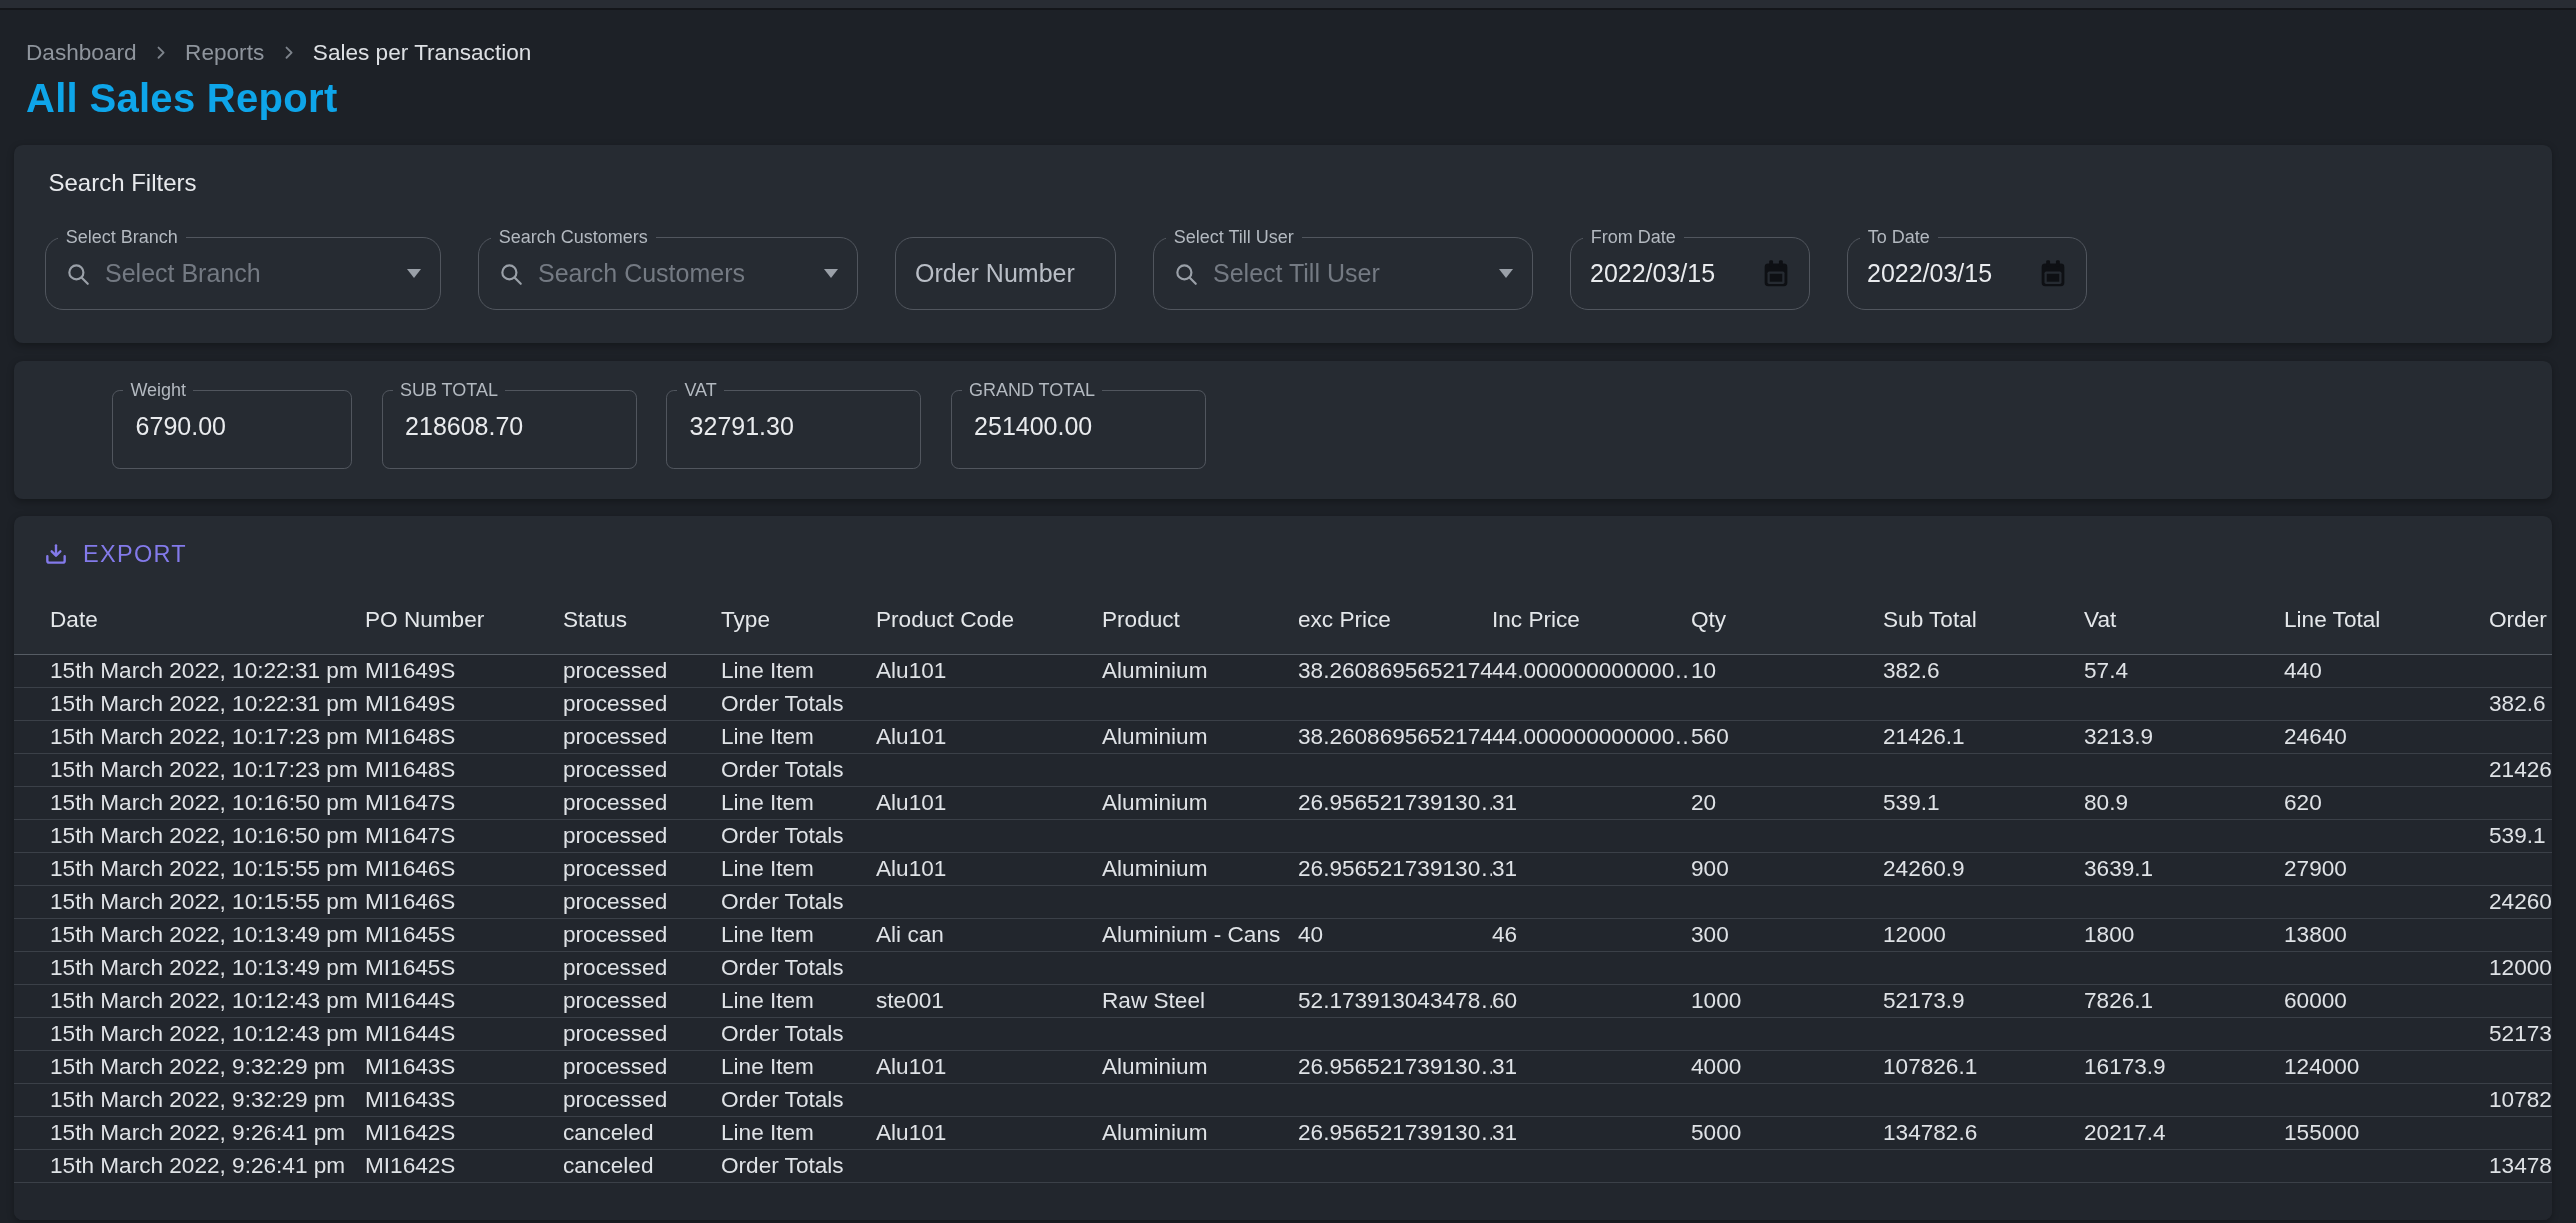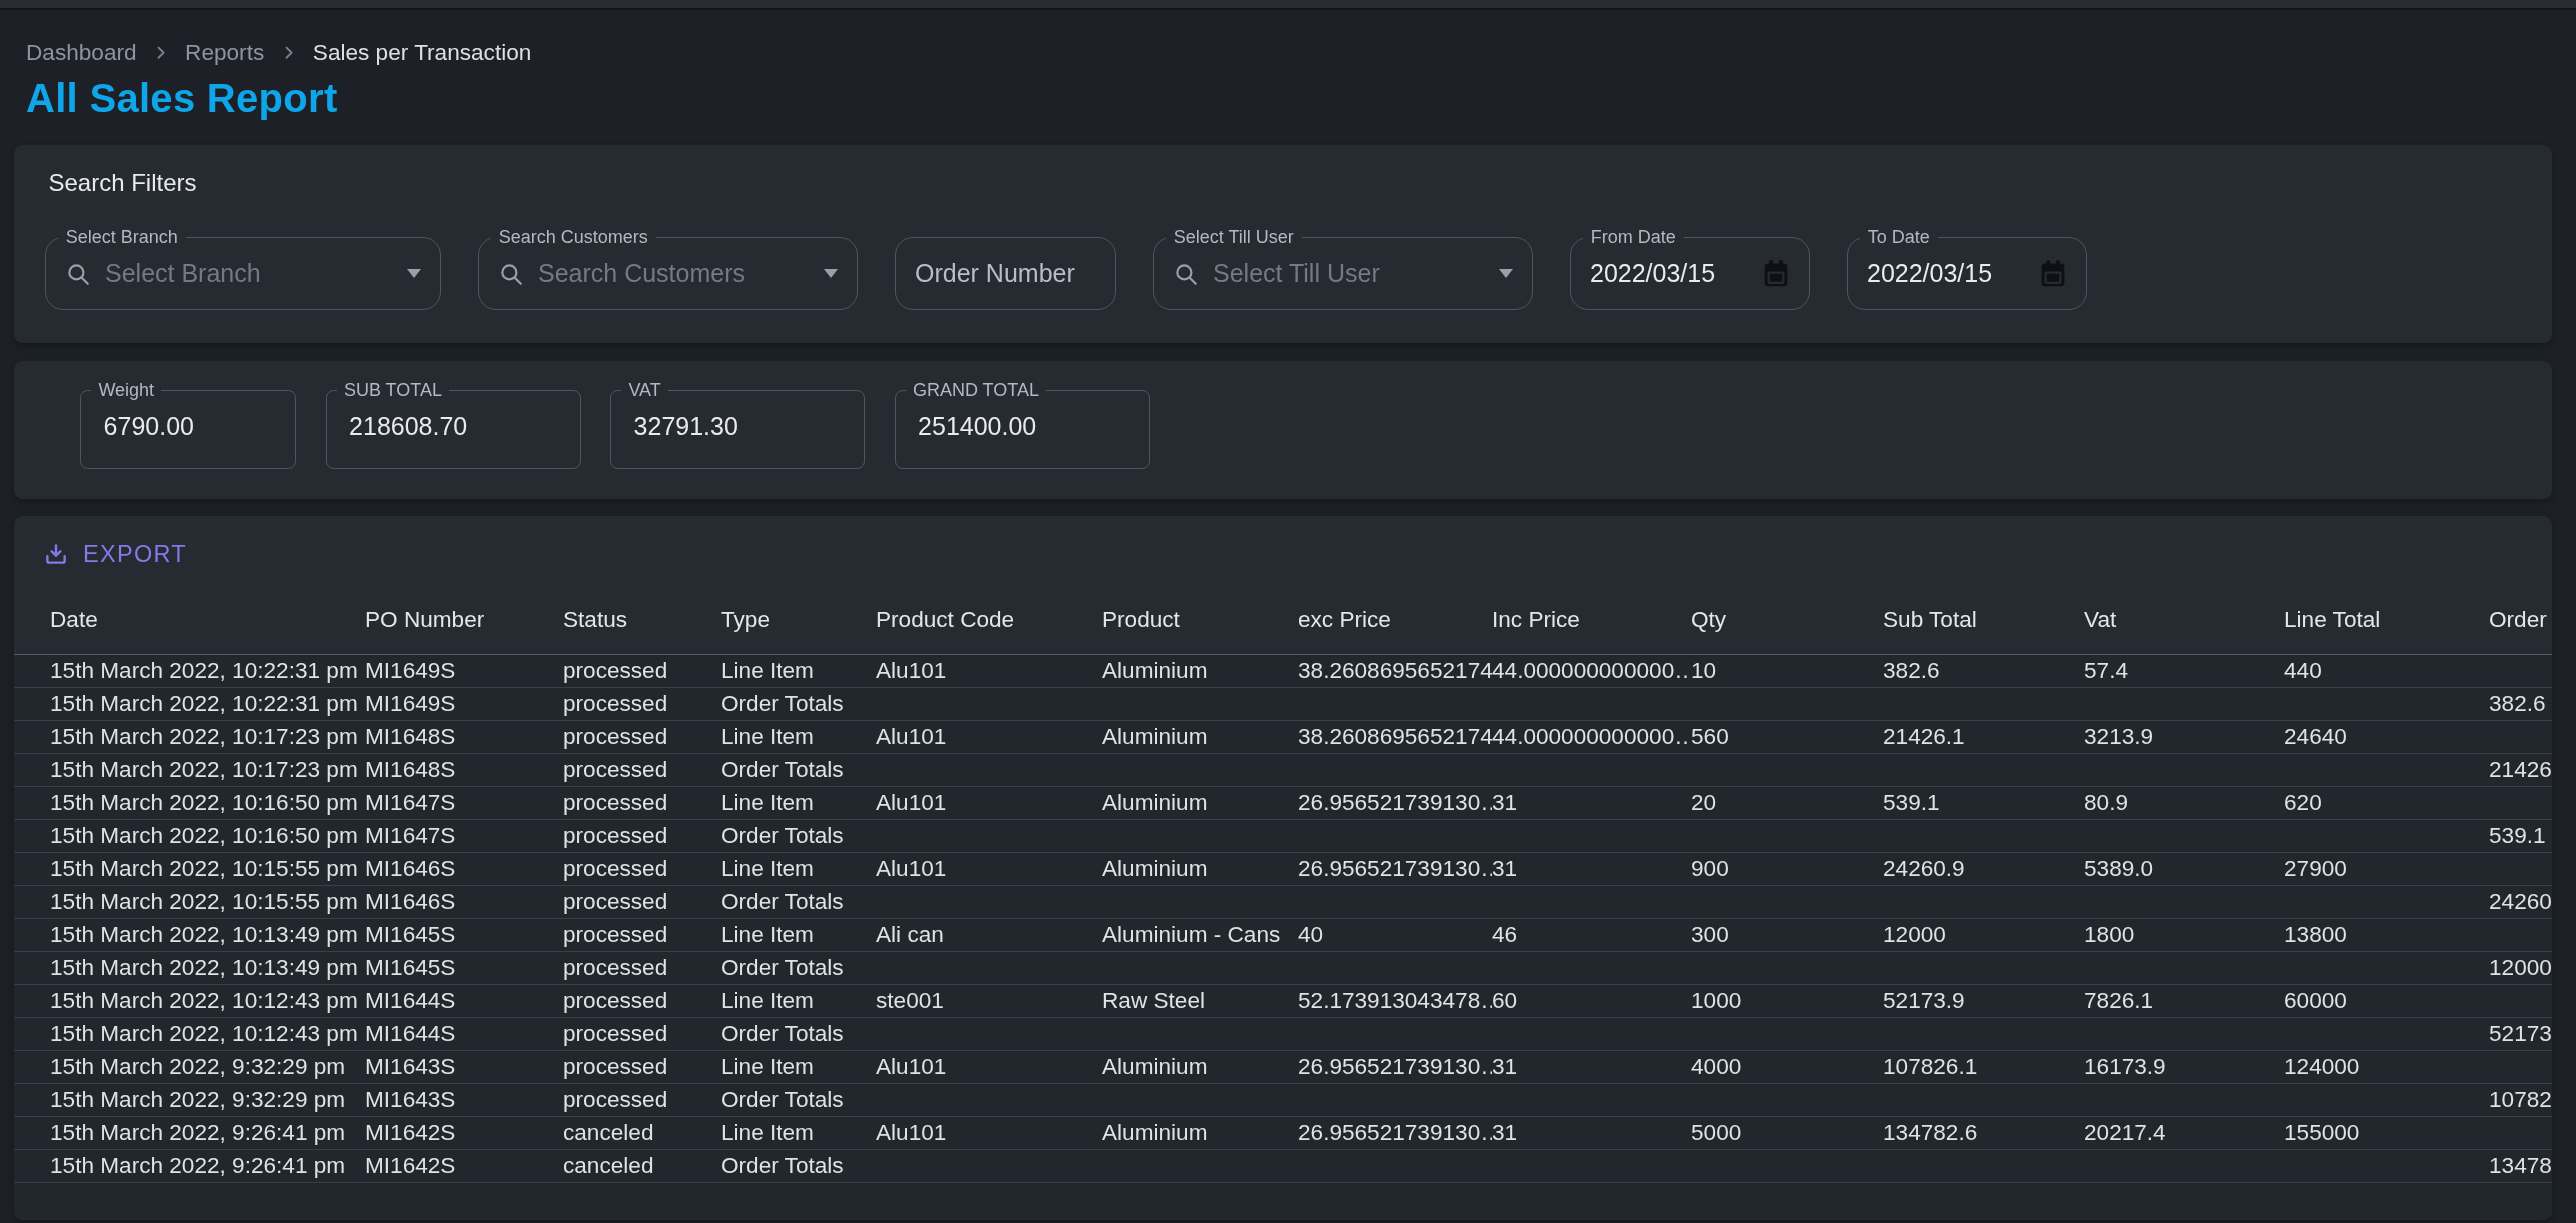--- a/index.html
+++ b/index.html
@@ -40,21 +40,21 @@
   .w-till { width:380px; } .w-date { width:240px; }
   .order-ph { color:#b9bec6; }
   .calicon { flex:0 0 auto; margin-left:10.4px; display:flex; }
 
   
   .summary-panel { margin-top:17.4px; height:138px; padding:29.5px 0 0 66px; display:flex; gap:29.5px; }
   .sum-field { position:relative; height:79px; border:0.9px solid #51565e; border-radius:7.8px;
                display:flex; align-items:center; padding:0 22.6px 7px 22.6px; }
   .sum-field .flabel { position:absolute; top:-10.4px; left:10.4px; background:#262b32; padding:0 7px;
                        font-size:18px; color:#b3b9c0; line-height:19px; white-space:nowrap; }
-  .sw-0 { width:216px; } .sw-1 { width:255px; } .sw-2 { width:255px; } .sw-3 { width:255px; }
+  .sw-0 { width:240px;margin-left:32px; } .sw-1 { width:255px; } .sw-2 { width:255px; } .sw-3 { width:255px; }
 
   
   .table-panel { margin-top:17.4px; height:704px; padding-top:21px; overflow:hidden;
                  display:flex; flex-direction:column; }
   .export-btn { margin-left:29px; display:inline-flex; align-items:center; gap:14px;
                 background:none; border:none; cursor:pointer;
                 font-family:"Liberation Sans", sans-serif;
                 font-size:23.5px; font-weight:500; letter-spacing:1.3px; color:#837aea;
                 align-self:flex-start; padding:3.5px 8.7px 3.5px 0; }
   .grid-header { margin-top:14px; display:grid; height:70px; align-items:center;
@@ -311,21 +311,21 @@
           <div class="g-cell">15th March 2022, 10:15:55 pm</div>
           <div class="g-cell">MI1646S</div>
           <div class="g-cell">processed</div>
           <div class="g-cell">Line Item</div>
           <div class="g-cell">Alu101</div>
           <div class="g-cell">Aluminium</div>
           <div class="g-cell">26.956521739130…</div>
           <div class="g-cell">31</div>
           <div class="g-cell">900</div>
           <div class="g-cell">24260.9</div>
-          <div class="g-cell">5389.0</div>
+          <div class="g-cell">3639.1</div>
           <div class="g-cell">27900</div>
           <div class="g-cell"></div>
         </div>
         <div class="grid-row" style="grid-template-columns: 315px 198px 158px 155px 226px 196px 194px 199px 192px 201px 200px 205px 186px;">
           <div class="g-cell">15th March 2022, 10:15:55 pm</div>
           <div class="g-cell">MI1646S</div>
           <div class="g-cell">processed</div>
           <div class="g-cell">Order Totals</div>
           <div class="g-cell"></div>
           <div class="g-cell"></div>

